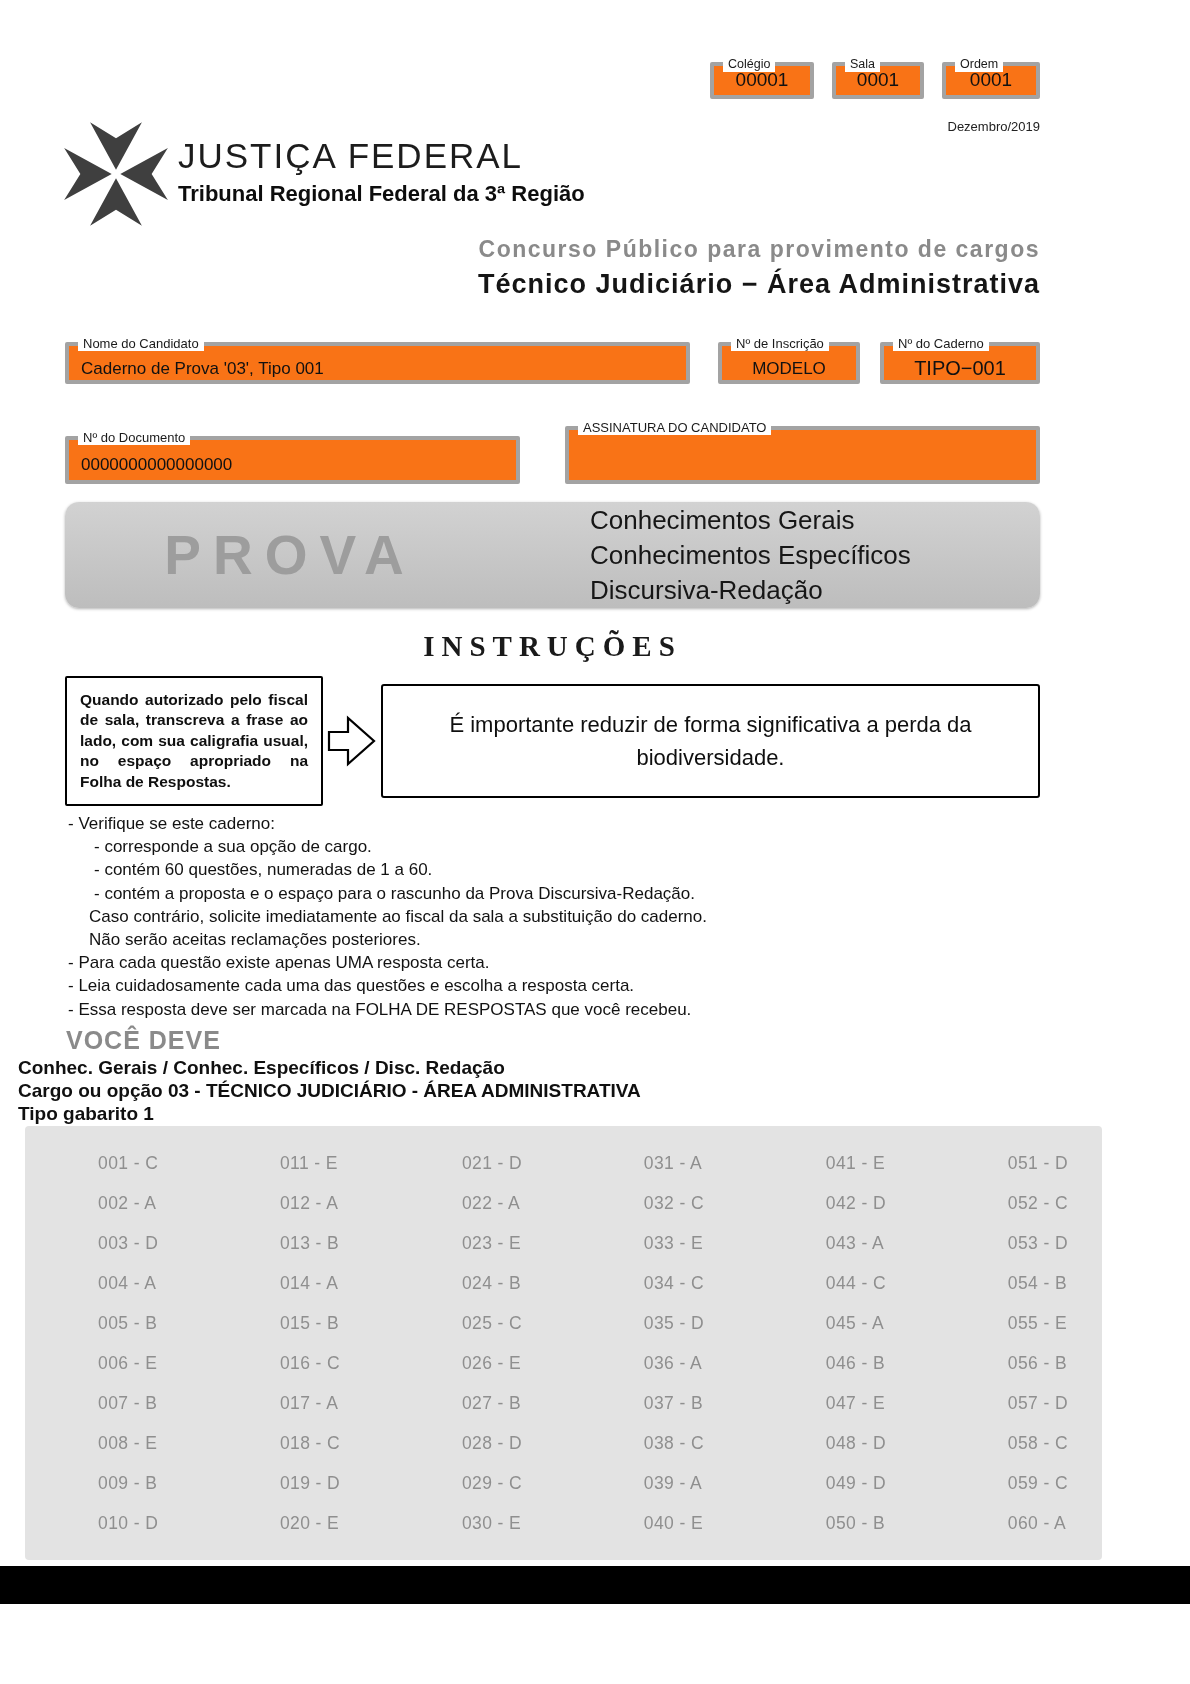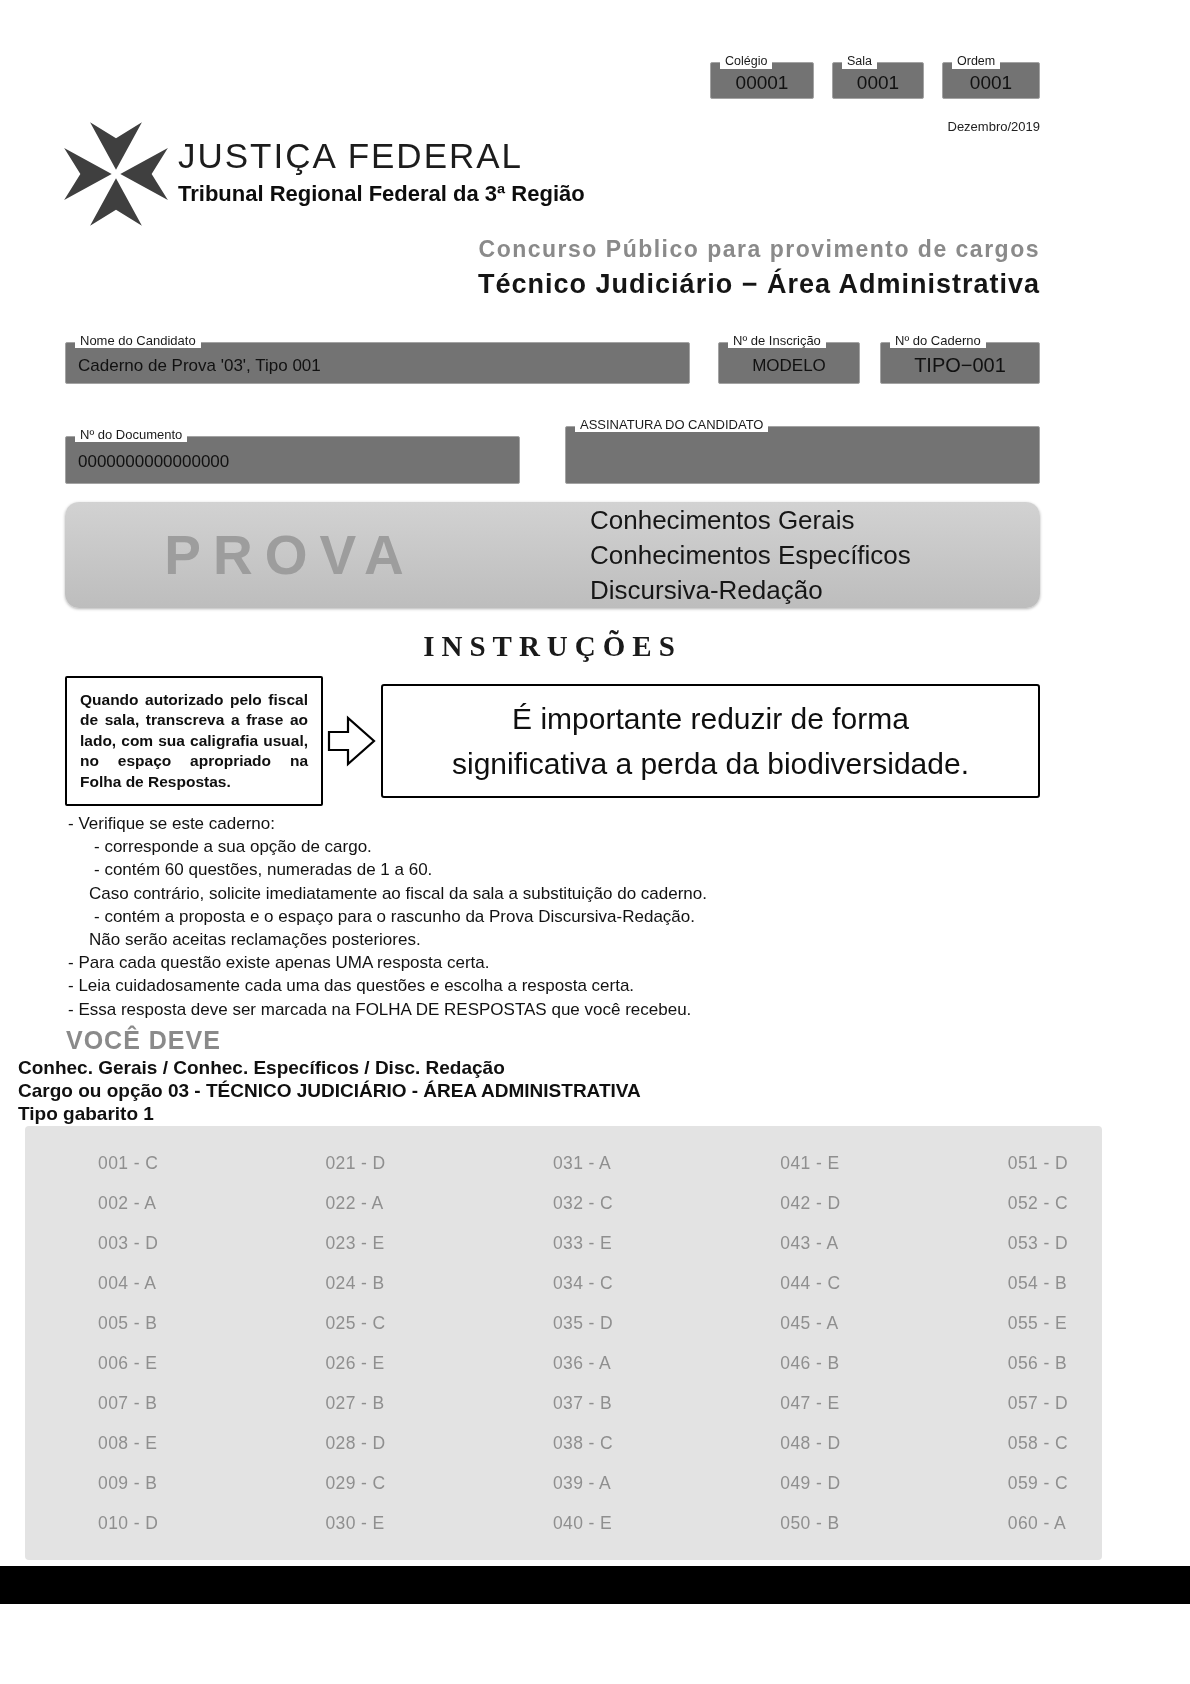--- a/index.html
+++ b/index.html
@@ -1,21 +1,21 @@
 <!DOCTYPE html>
 <html style="--muted: #8a8a8a; --banner-bg: #bdbdbd; --prova-text: #9d9d9d; --key-bg: #e3e3e3; --key-text: #8f8f8f;"><head>
 <meta charset="utf-8">
 <style>
   * { margin:0; padding:0; box-sizing:border-box; }
   html,body { background:#fff; }
   body { font-family:"Liberation Sans", sans-serif; color:#111; }
   .page { position:relative; width:1190px; height:1684px; background:#fff; overflow:hidden; }
 
   
-  .fbox { position:relative; border:1px solid #a3a3a3; background:#737373; border-radius:2px; }
+  .fbox { position:relative; border:4px solid #a3a3a3; background:#f97316; border-radius:2px; }
   .flabel { position:absolute; top:-9px; left:9px; background:#fff; padding:0 5px; font-size:13px;
             color:#1a1a1a; white-space:nowrap; line-height:1.1; }
   .fvalue { font-size:17px; padding:13px 12px 0; }
 
   
   .top-codes { position:absolute; top:62px; right:150px; display:flex; gap:18px; }
   .code-box { height:37px; display:flex; align-items:flex-end; justify-content:center; padding-bottom:4px; }
   .code-box .flabel { font-size:12.5px; top:-8px; }
   .w-colegio { width:104px; } .w-sala { width:92px; } .w-ordem { width:98px; }
   .code-value { font-size:19px; }
@@ -56,21 +56,21 @@
 
   
   .instr-heading { position:absolute; top:630px; left:65px; width:975px; text-align:center; font-size:29px;
                    font-weight:700; letter-spacing:7px; color:#1a1a1a;font-family:Liberation Serif, serif; }
   .instr-row { position:absolute; top:676px; left:65px; width:975px; display:flex; align-items:center; }
   .transcribe-box { width:258px; border:2px solid #000; border-radius:2px; padding:12px 13px;
                     font-size:15.5px; font-weight:700; line-height:1.32; text-align:justify; color:#0f0f0f; }
   .arrow-wrap { flex:none; margin:0 3px; display:flex; align-items:center; }
   .phrase-box { flex:1; border:2px solid #000; border-radius:3px; min-height:114px;
                 display:flex; align-items:center; justify-content:center; }
-  .phrase-text { font-size:30px; color:#0f0f0f; text-align:center; max-width:560px; line-height:1.5; }
+  .phrase-text { font-size:22px; color:#0f0f0f; text-align:center; max-width:560px; line-height:1.5; }
 
   .instruction-list { position:absolute; top:812px; left:68px; width:930px; font-size:17px; color:#121212; }
   .instr-line { line-height:23.2px; }
   .ind1 { padding-left:26px; }
   .ind2 { padding-left:21px; }
 
   .voce-deve { position:absolute; top:1026px; left:66px; font-size:25px; font-weight:700; letter-spacing:1px;
                color:var(--muted,#9c9c9c); }
 
   .gabarito-header { position:absolute; top:1056px; left:18px; font-size:19px; font-weight:700;
@@ -172,22 +172,22 @@
     </div>
     <div class="phrase-box">
       <div class="phrase-text">É importante reduzir de forma significativa a perda da biodiversidade.</div>
     </div>
   </div>
 
   <div class="instruction-list">
       <div class="instr-line ind0">- Verifique se este caderno:</div>
       <div class="instr-line ind1">- corresponde a sua opção de cargo.</div>
       <div class="instr-line ind1">- contém 60 questões, numeradas de 1 a 60.</div>
+      <div class="instr-line ind1">- contém a proposta e o espaço para o rascunho da Prova Discursiva-Redação.</div>
       <div class="instr-line ind2">Caso contrário, solicite imediatamente ao fiscal da sala a substituição do caderno.</div>
-      <div class="instr-line ind1">- contém a proposta e o espaço para o rascunho da Prova Discursiva-Redação.</div>
       <div class="instr-line ind2">Não serão aceitas reclamações posteriores.</div>
       <div class="instr-line ind0">- Para cada questão existe apenas UMA resposta certa.</div>
       <div class="instr-line ind0">- Leia cuidadosamente cada uma das questões e escolha a resposta certa.</div>
       <div class="instr-line ind0">- Essa resposta deve ser marcada na FOLHA DE RESPOSTAS que você recebeu.</div>
     </div>
 
   <div class="voce-deve">VOCÊ DEVE</div>
 
   <div class="gabarito-header">
     <div>Conhec. Gerais / Conhec. Específicos / Disc. Redação</div>
@@ -203,20 +203,32 @@
           <div class="ans-cell">003 - D</div>
           <div class="ans-cell">004 - A</div>
           <div class="ans-cell">005 - B</div>
           <div class="ans-cell">006 - E</div>
           <div class="ans-cell">007 - B</div>
           <div class="ans-cell">008 - E</div>
           <div class="ans-cell">009 - B</div>
           <div class="ans-cell">010 - D</div>
         </div>
         <div class="ans-col">
+          <div class="ans-cell">011 - E</div>
+          <div class="ans-cell">012 - A</div>
+          <div class="ans-cell">013 - B</div>
+          <div class="ans-cell">014 - A</div>
+          <div class="ans-cell">015 - B</div>
+          <div class="ans-cell">016 - C</div>
+          <div class="ans-cell">017 - A</div>
+          <div class="ans-cell">018 - C</div>
+          <div class="ans-cell">019 - D</div>
+          <div class="ans-cell">020 - E</div>
+        </div>
+        <div class="ans-col">
           <div class="ans-cell">021 - D</div>
           <div class="ans-cell">022 - A</div>
           <div class="ans-cell">023 - E</div>
           <div class="ans-cell">024 - B</div>
           <div class="ans-cell">025 - C</div>
           <div class="ans-cell">026 - E</div>
           <div class="ans-cell">027 - B</div>
           <div class="ans-cell">028 - D</div>
           <div class="ans-cell">029 - C</div>
           <div class="ans-cell">030 - E</div>

